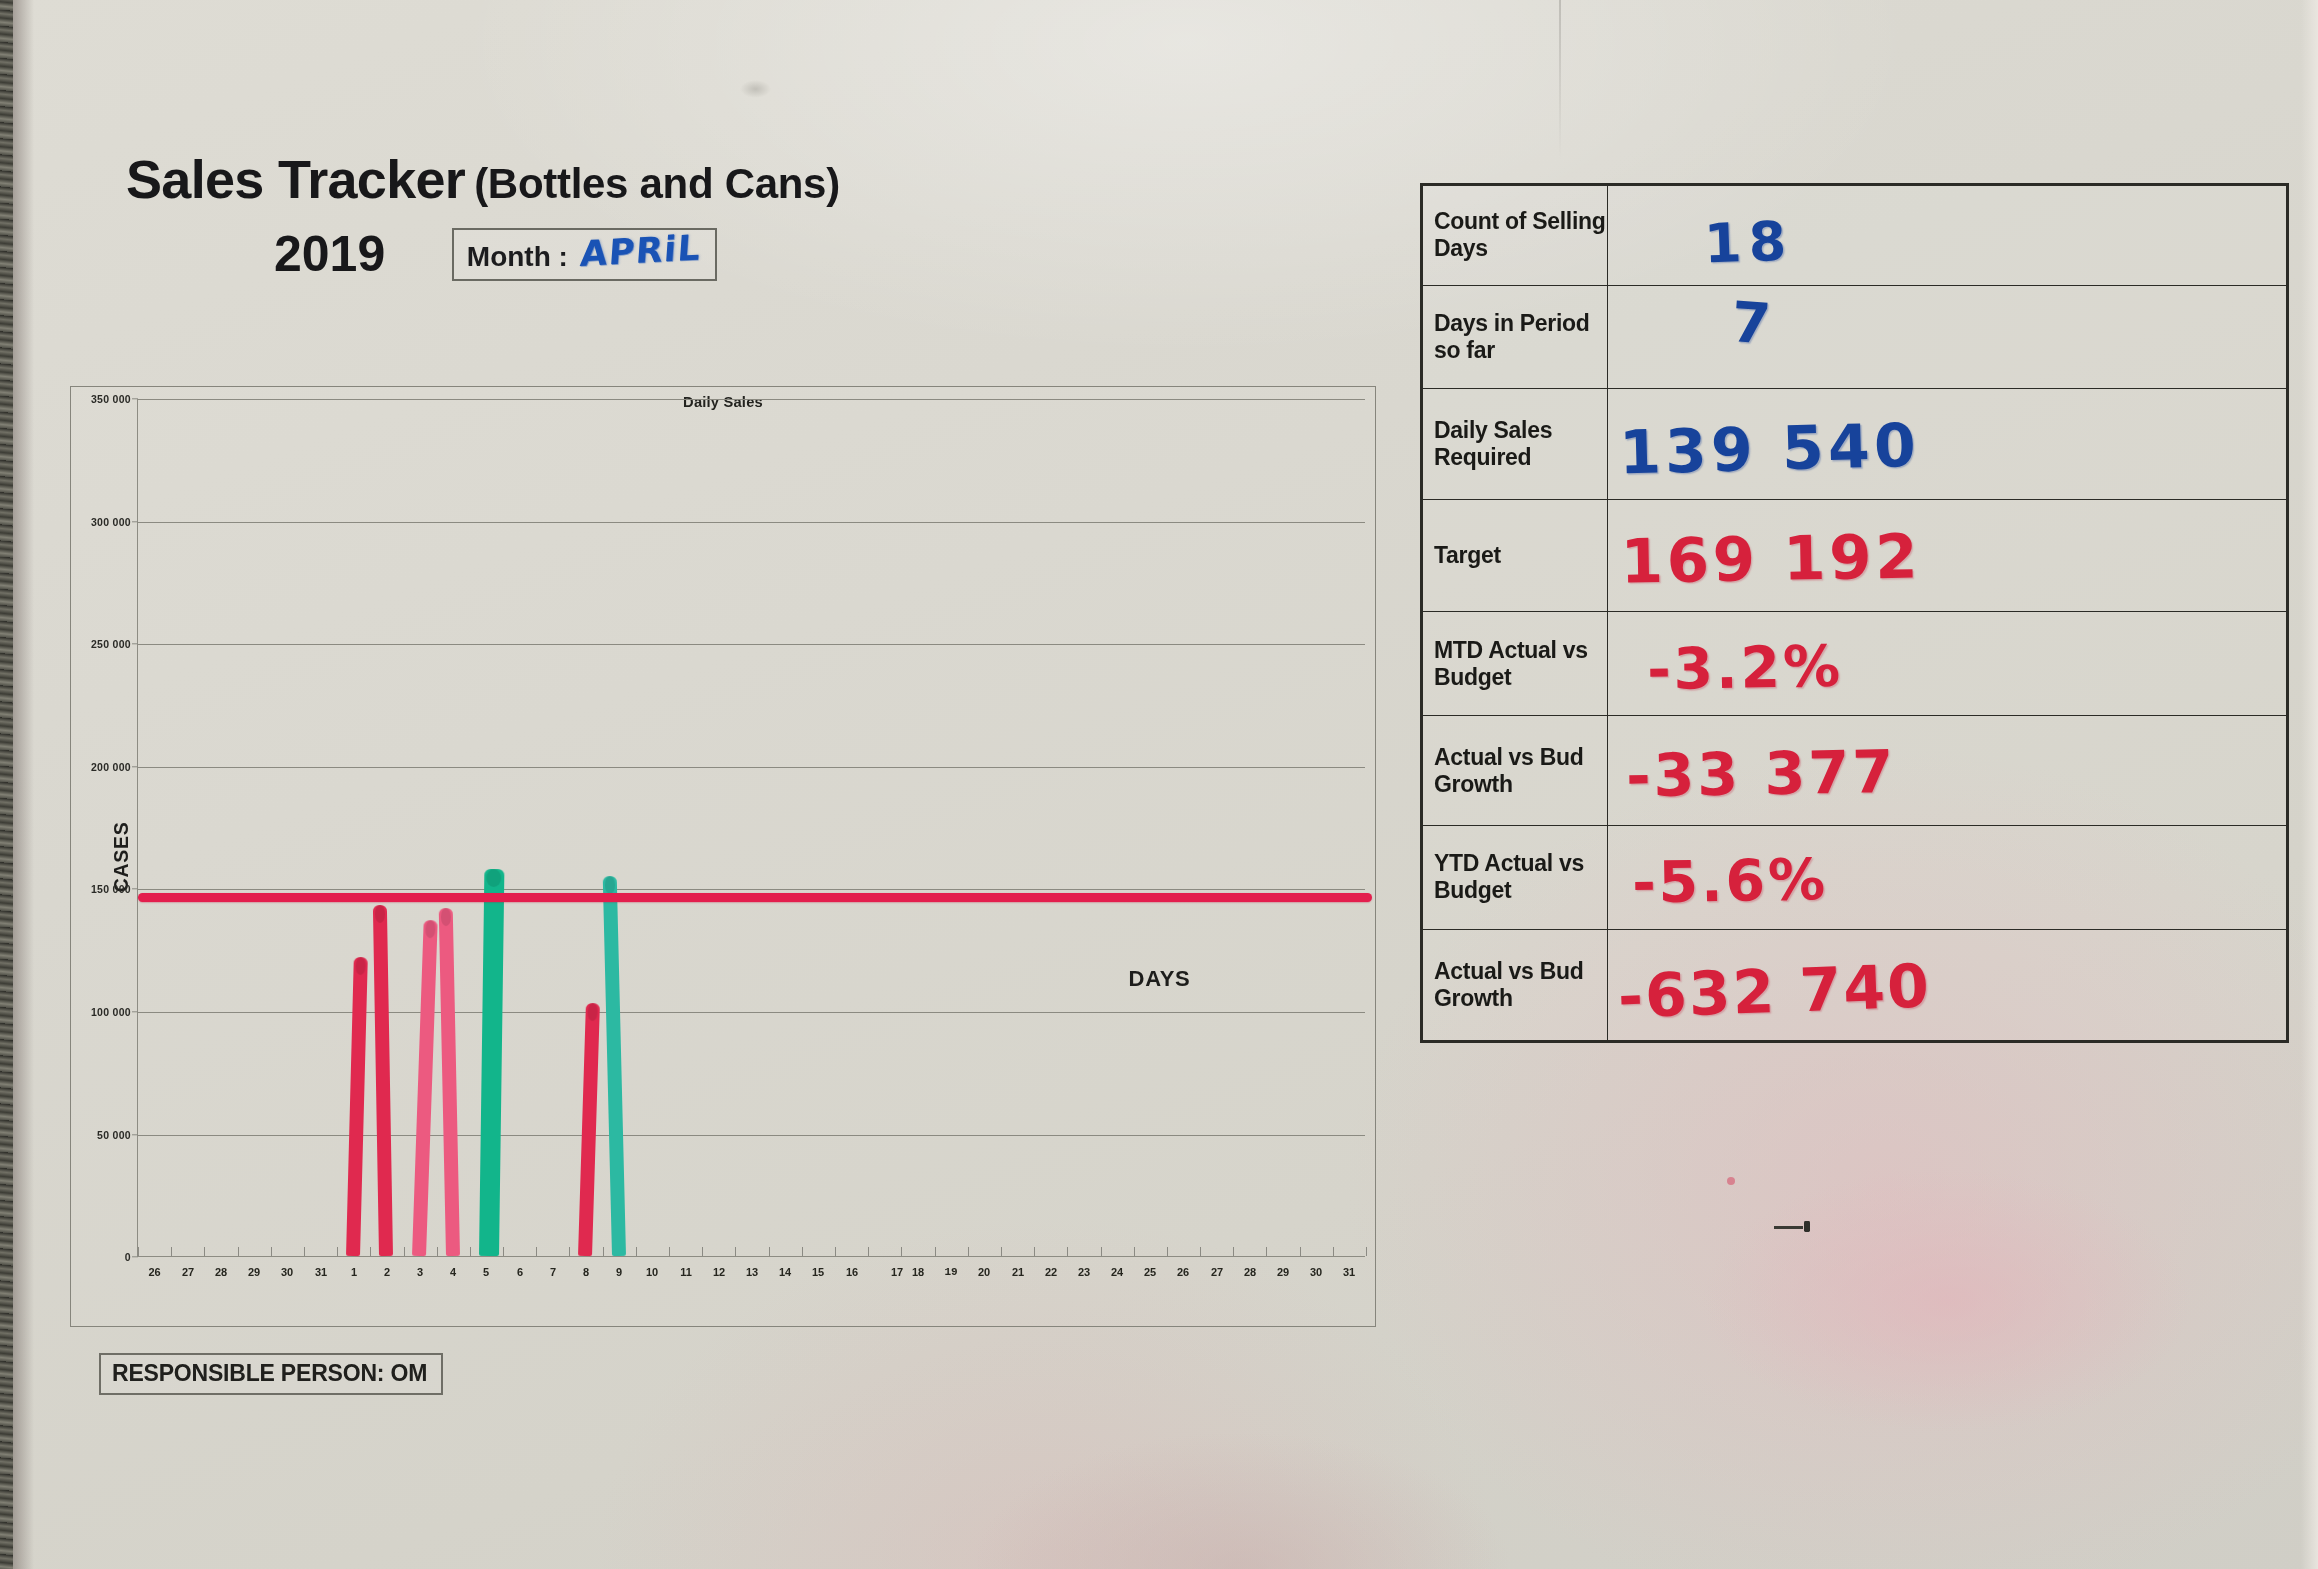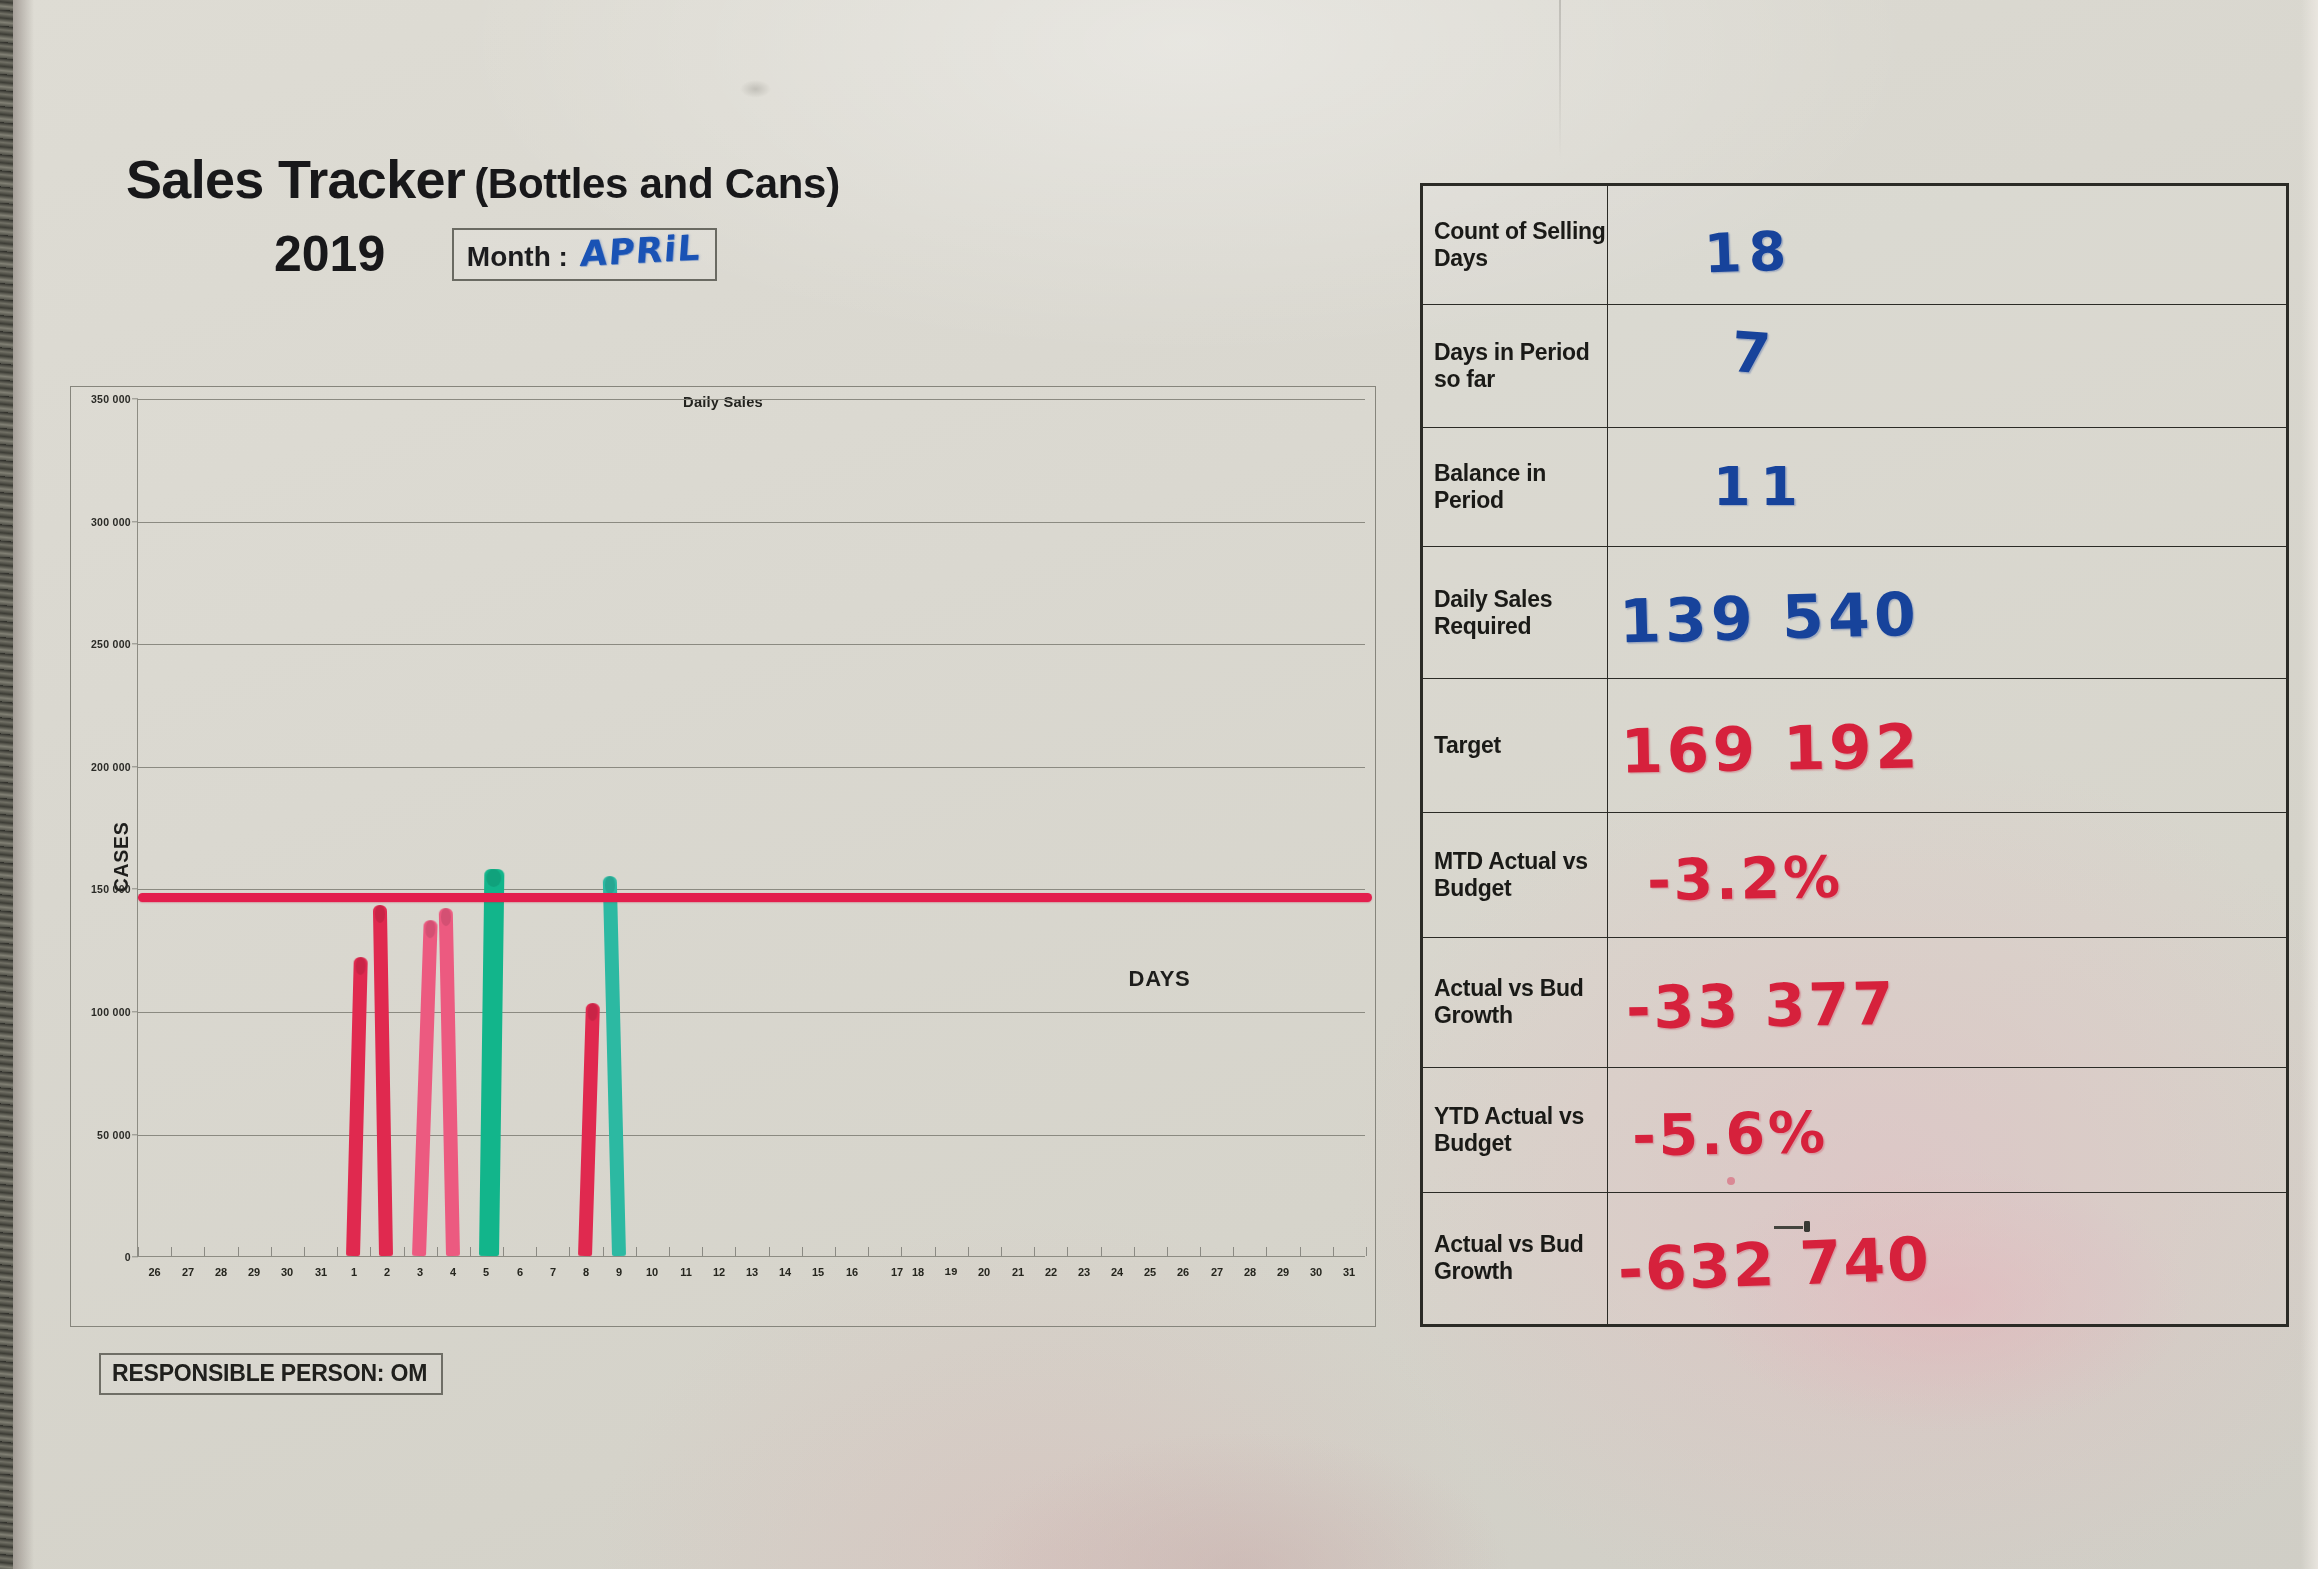--- a/index.html
+++ b/index.html
@@ -135,21 +135,21 @@
   
   #resp-box {
     position: absolute; left: 99px; top: 1353px;
     border: 2.1px solid #6f6e66; padding: 4.9px 14px 6.3px 11px;
     background: rgba(255,255,255,.06);
   }
   #resp-text { font-size: 23px; font-weight: 700; color: #20201d; letter-spacing: -0.2px; }
 
   
   #kpi-table {
-    position: absolute; left: 1420px; top: 183px; width: 869px; height: 1144px;
+    position: absolute; left: 1420px; top: 183px; width: 869px; height: 860px;
     border: 2.1px solid #2b2b26; border-collapse: collapse;
     background: rgba(255,255,255,0.05);
   }
   #kpi-table table { width: 100%; height: 100%; border-collapse: collapse; }
   #kpi-table td { border: 1.4px solid #2b2b26; vertical-align: middle; }
   td.kpi-label {
     width: 185px; padding-left: 11px;
     font-size: 23px; font-weight: 700; color: #1a1a17; letter-spacing: -0.3px;
   }
   td.kpi-value { position: relative; }
@@ -360,26 +360,20 @@
             <span class="hw hw-blue v-days">18</span>
           </td>
         </tr>
         <tr>
           <td class="kpi-label">Days in Period so far</td>
           <td class="kpi-value">
             <span class="hw hw-blue v-sofar">7</span>
           </td>
         </tr>
         <tr>
-          <td class="kpi-label">Balance in Period</td>
-          <td class="kpi-value">
-            <span class="hw hw-blue v-bal">11</span>
-          </td>
-        </tr>
-        <tr>
           <td class="kpi-label">Daily Sales Required</td>
           <td class="kpi-value">
             <span class="hw hw-blue v-dsr">139 540</span>
           </td>
         </tr>
         <tr>
           <td class="kpi-label">Target</td>
           <td class="kpi-value">
             <span class="hw hw-red v-target">169 192</span>
           </td>

